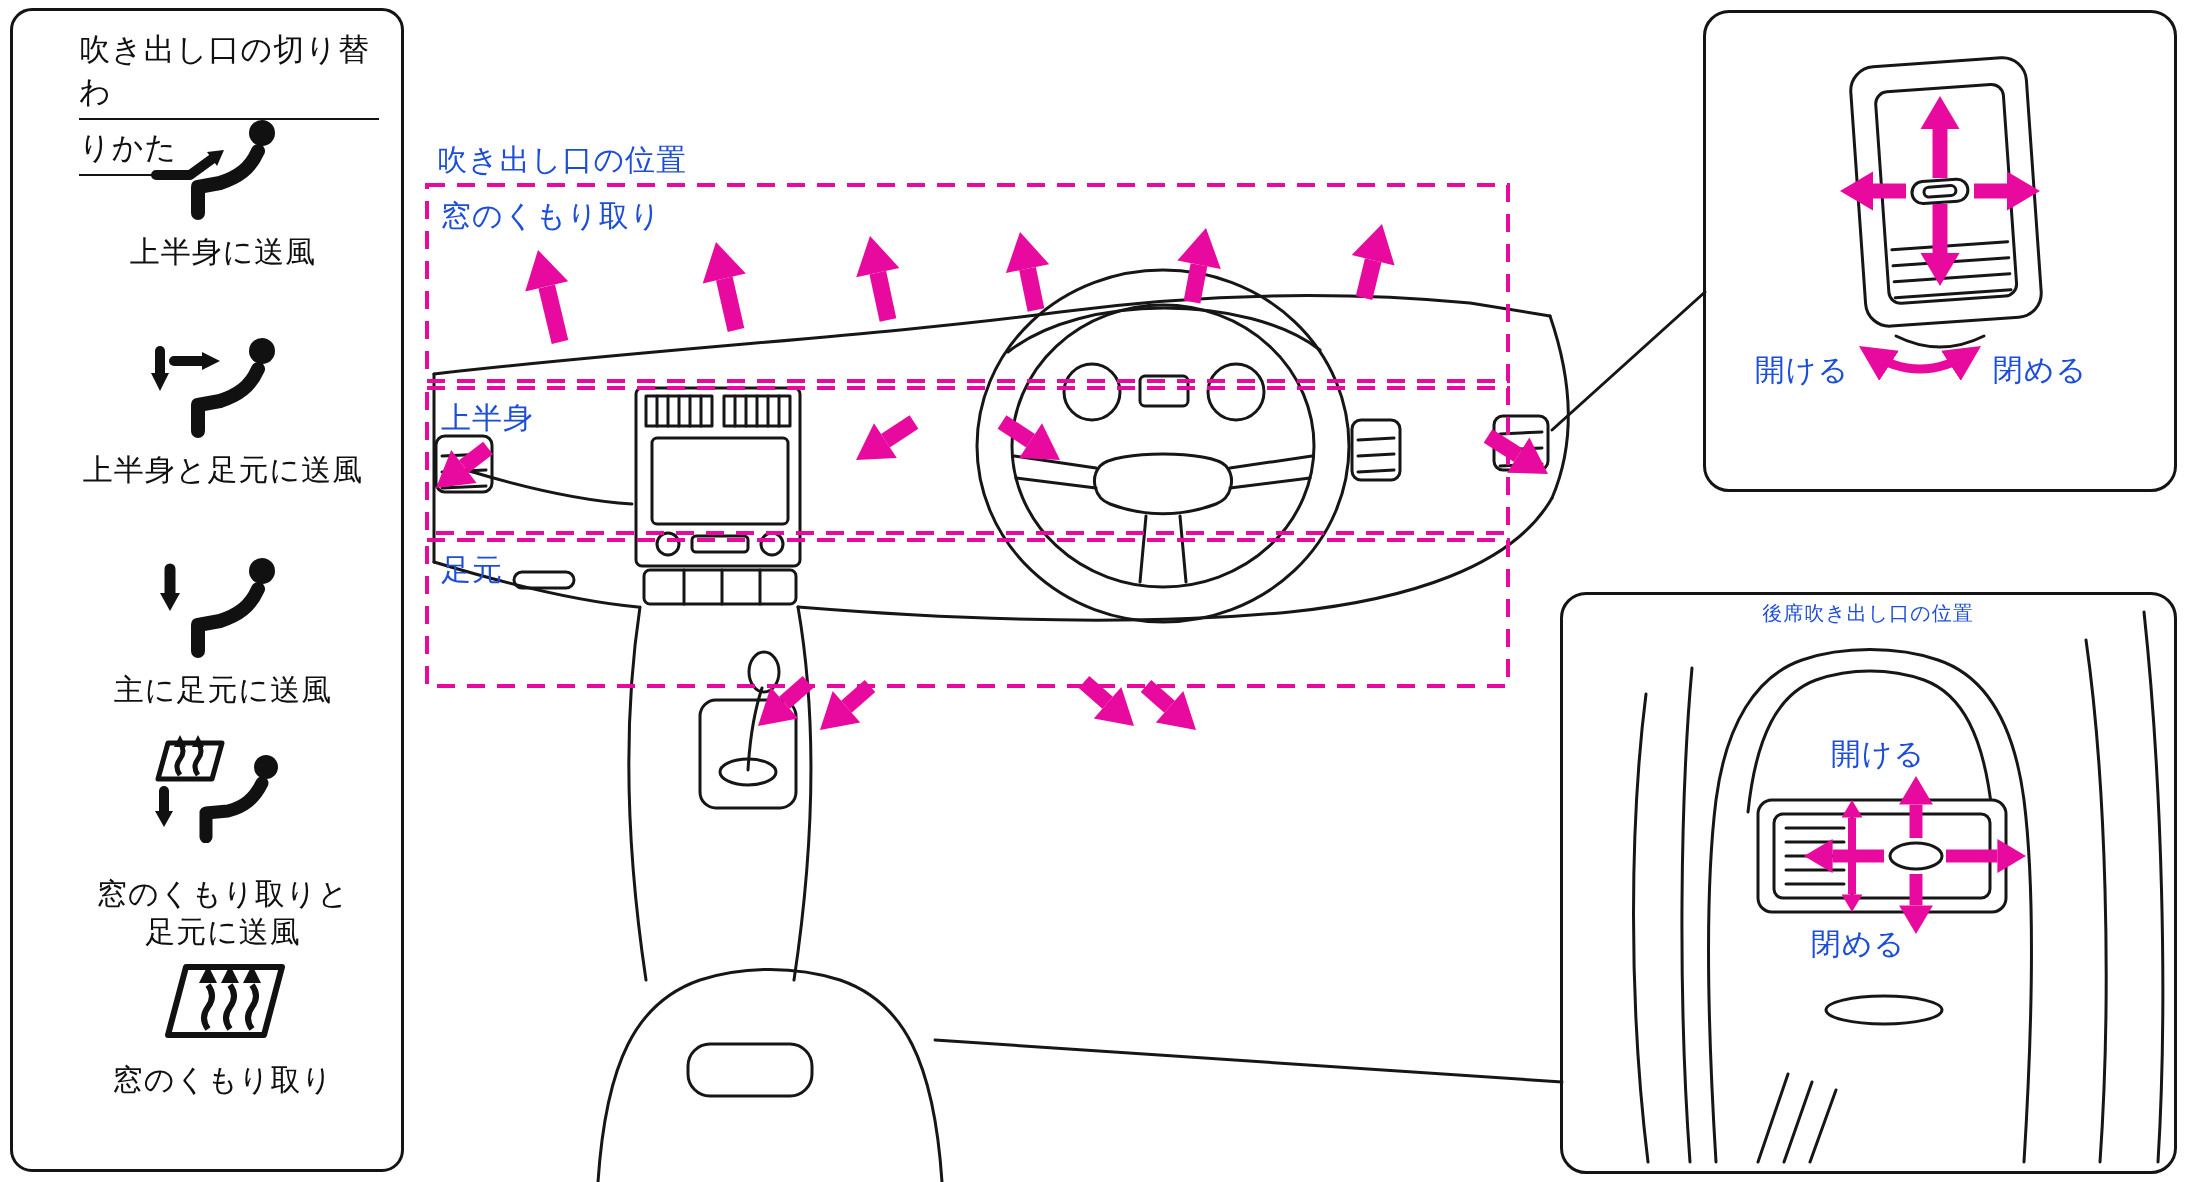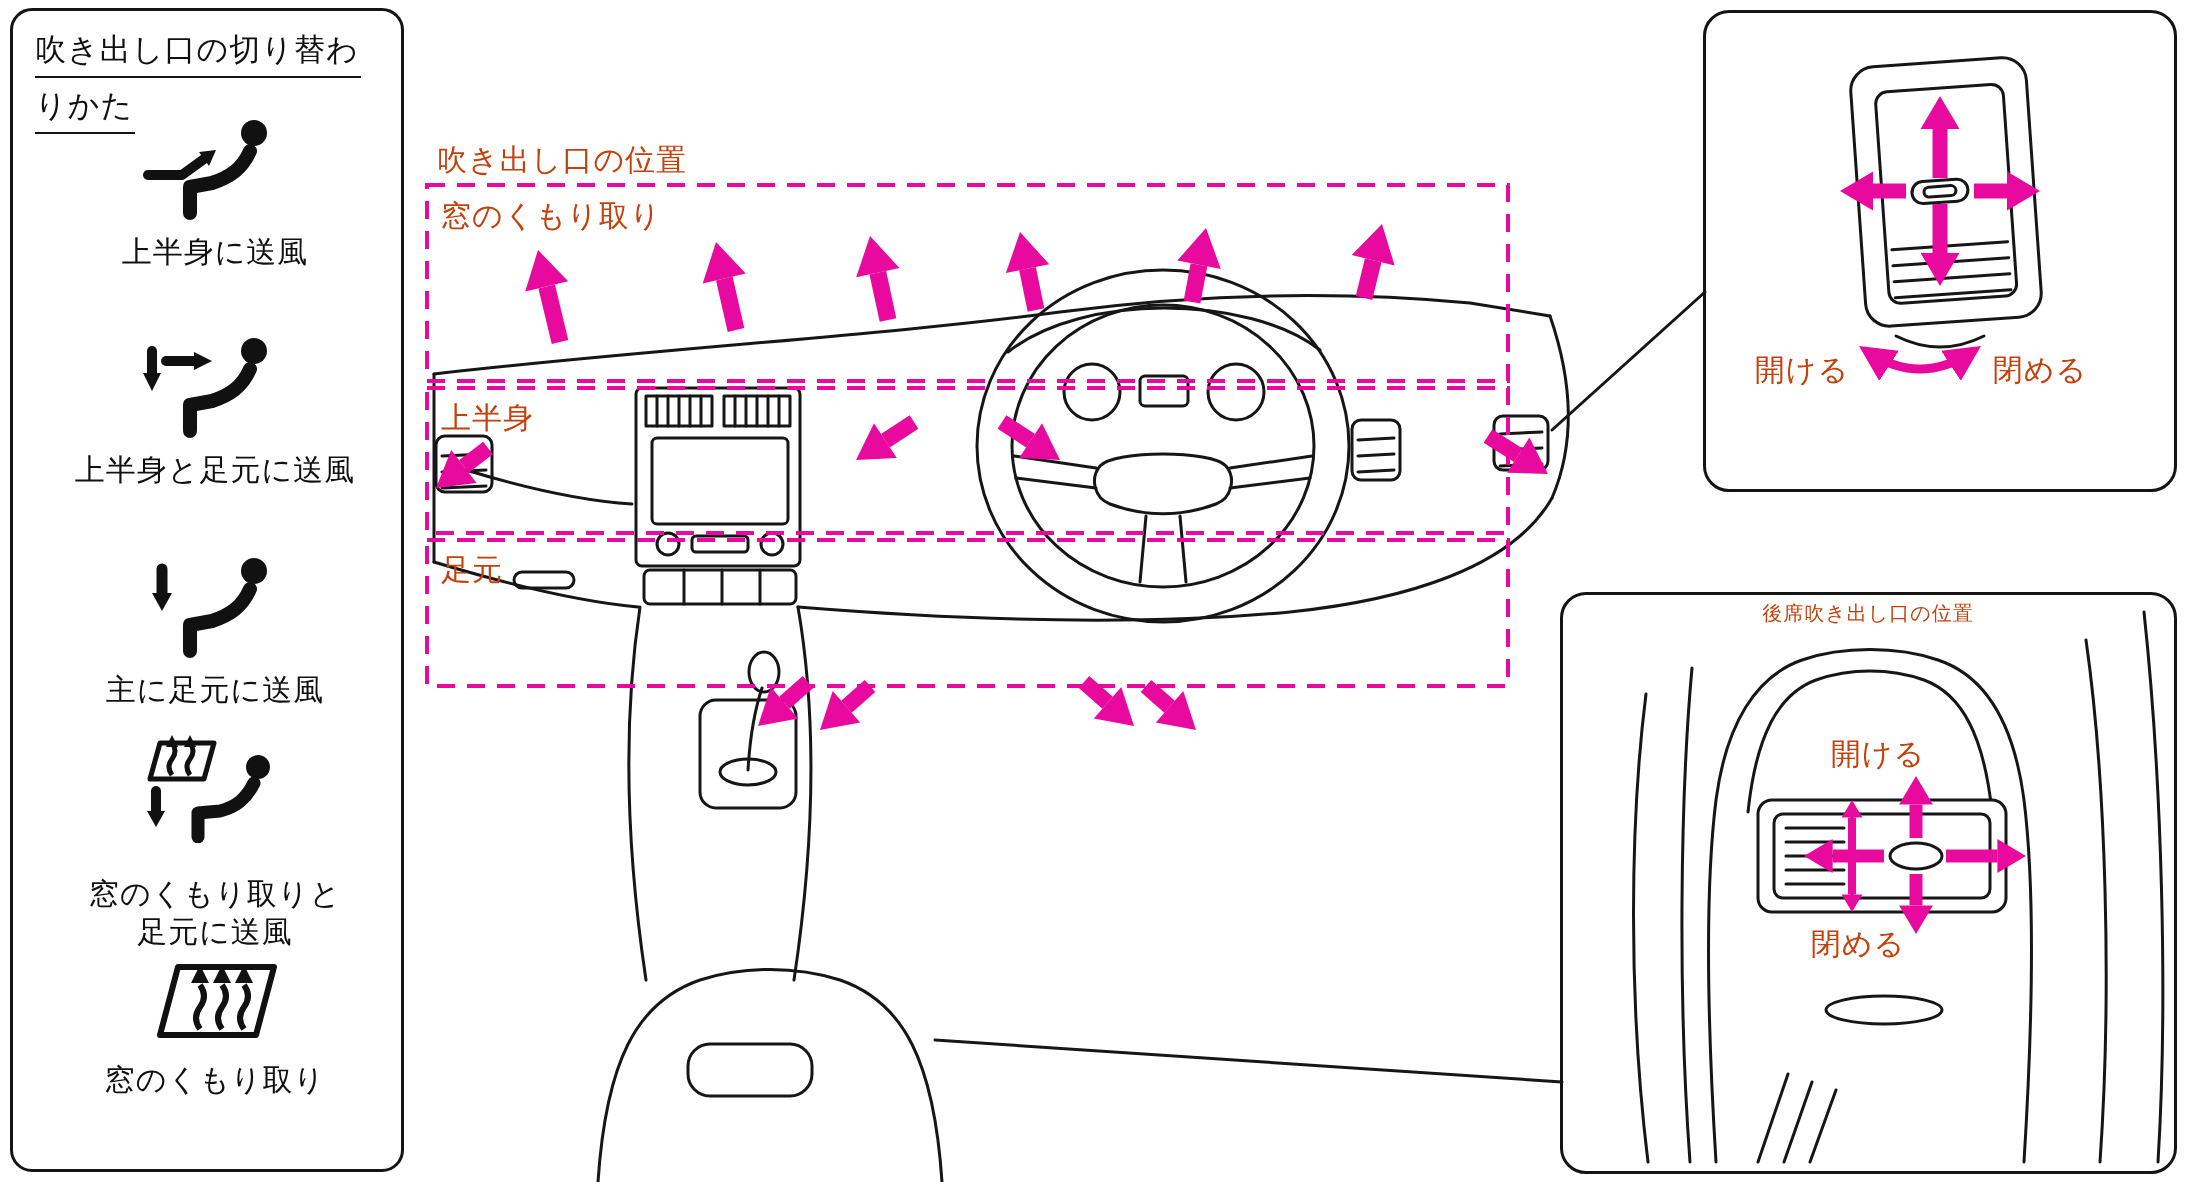--- a/index.html
+++ b/index.html
@@ -6,34 +6,34 @@
   html,body { background:#ffffff; }
   .page {
     position:relative; width:2186px; height:1182px; overflow:hidden;
     background:#fff; color:#101010;
     font-family:"DejaVu Sans", sans-serif;
     --accent:#e80a9e;
   }
   #art { position:absolute; left:0; top:0; width:2186px; height:1182px; }
   #zones rect { stroke:var(--accent); }
 
-  .panel { position:absolute; border:3.5px solid #141414; background:transparent; }
+  .panel { position:absolute; border:3.5px solid #141414; background:transparent;padding-left:44px; }
   .left-panel { left:10px; top:8px; width:394px; height:1164px; border-radius:22px; background:#fff; }
   .callout-front { left:1703px; top:10px; width:474px; height:482px; border-radius:26px; }
   .callout-rear  { left:1560px; top:592px; width:617px; height:582px; border-radius:26px; }
 
   .panel-title { padding:18px 22px 0; font-size:31px; line-height:1.35; }
   .t-line { display:table; border-bottom:2.5px solid #141414; padding:0 2px 5px 0; margin-bottom:7px; letter-spacing:1px; }
 
-  .mode { position:absolute; left:8px; width:100%; text-align:center; }
+  .mode { position:absolute; left:16px; width:100%; text-align:center; }
   .mode-icon { display:block; margin:0 auto; width:150px; height:110px; }
   .mode-label { margin-top:12px; font-size:30px; line-height:1.28; letter-spacing:1px; }
   .mode-label.wrap { white-space:normal; max-width:262px; margin-left:auto; margin-right:auto;margin-top:32px; }
 
-  .lbl { position:absolute; font-size:30px; letter-spacing:1px; white-space:nowrap; color:#c2410c; }
+  .lbl { position:absolute; font-size:30px; letter-spacing:1px; white-space:nowrap; color:#1d4ed8; }
   .lbl.center { transform:translateX(-50%); }
 </style>
 </head>
 <body>
 
 <div class="page" style="--accent: #e80a9e;">
 
   <svg id="art" viewBox="0 0 2186 1182">
     <defs>
       <marker id="ah" viewBox="0 0 10 10" refX="7" refY="5" markerWidth="4" markerHeight="4" orient="auto-start-reverse">

